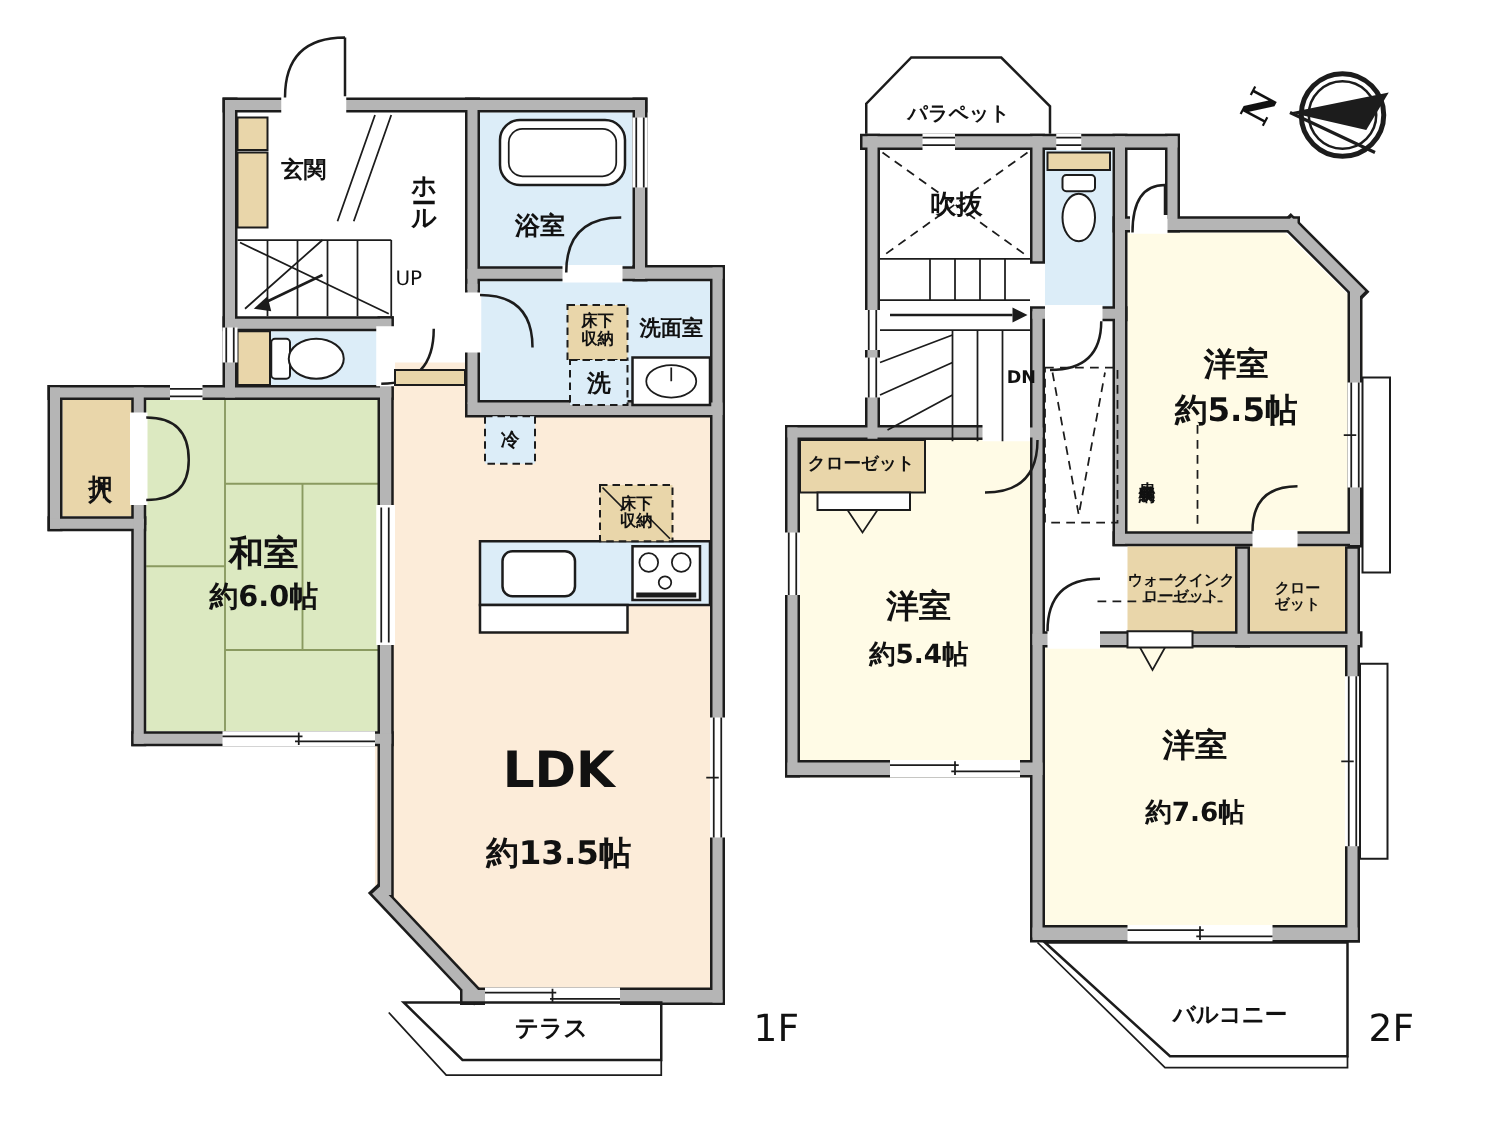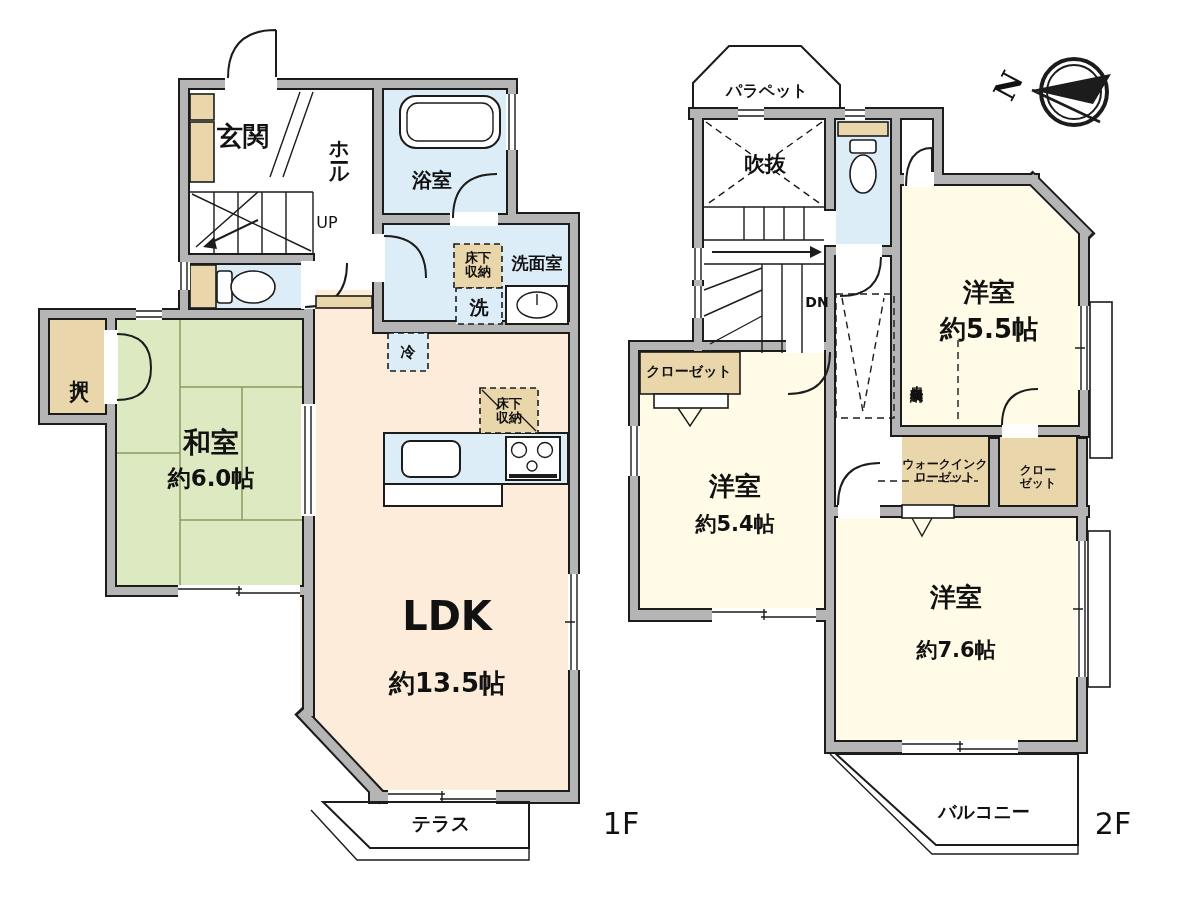--- a/index.html
+++ b/index.html
@@ -296,21 +296,21 @@
   </g>
 
   <g>
     <circle cx="1074" cy="92" r="33" fill="none" stroke="var(--c-line)" stroke-width="4"></circle>
     <circle cx="1074" cy="92" r="27" fill="none" stroke="var(--c-line)" stroke-width="2"></circle>
     <polygon points="1032,90 1111,74 1093,104" fill="var(--c-line)"></polygon>
     <line x1="1032" y1="90" x2="1100" y2="122" stroke="var(--c-line)" stroke-width="2.5"></line>
   </g>
 </svg>
 
-  <div class="lbl" style="left:243px;top:136px;font-size:26px;">玄関</div>
+  <div class="lbl" style="left:243px;top:136px;font-size:18px;">玄関</div>
   <div class="lbl v" style="left:339px;top:152px;font-size:20px;">ホール</div>
   <div class="lbl" style="left:327px;top:223px;font-size:16px;font-weight:500;text-align:right;">UP</div>
   <div class="lbl" style="left:432px;top:181px;font-size:20px;">浴室</div>
   <div class="lbl" style="left:537px;top:263px;font-size:17px;">洗面室</div>
   <div class="lbl wrap" style="left:478px;top:265px;width:34px;font-size:13px;">床下収納</div>
   <div class="lbl" style="left:479px;top:307px;font-size:19px;">洗</div>
   <div class="lbl" style="left:408px;top:352px;font-size:15px;">冷</div>
   <div class="lbl wrap" style="left:509px;top:411px;width:34px;font-size:13px;">床下収納</div>
   <div class="lbl v" style="left:80px;top:367px;font-size:19px;">押入</div>
   <div class="lbl" style="left:211px;top:443px;font-size:28px;">和室</div>

